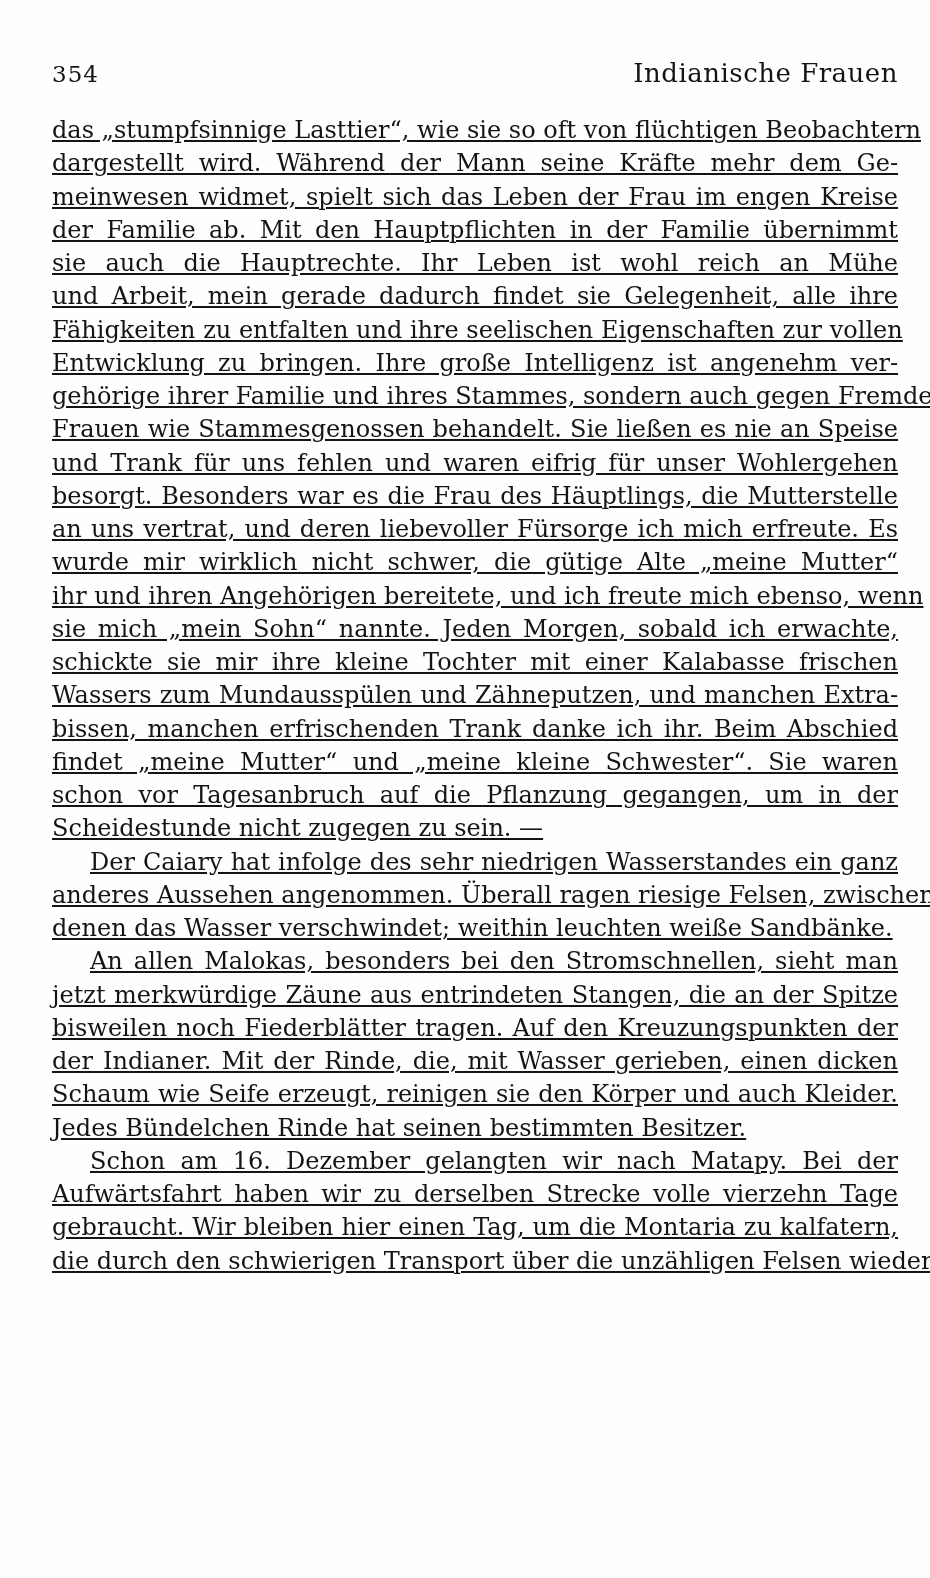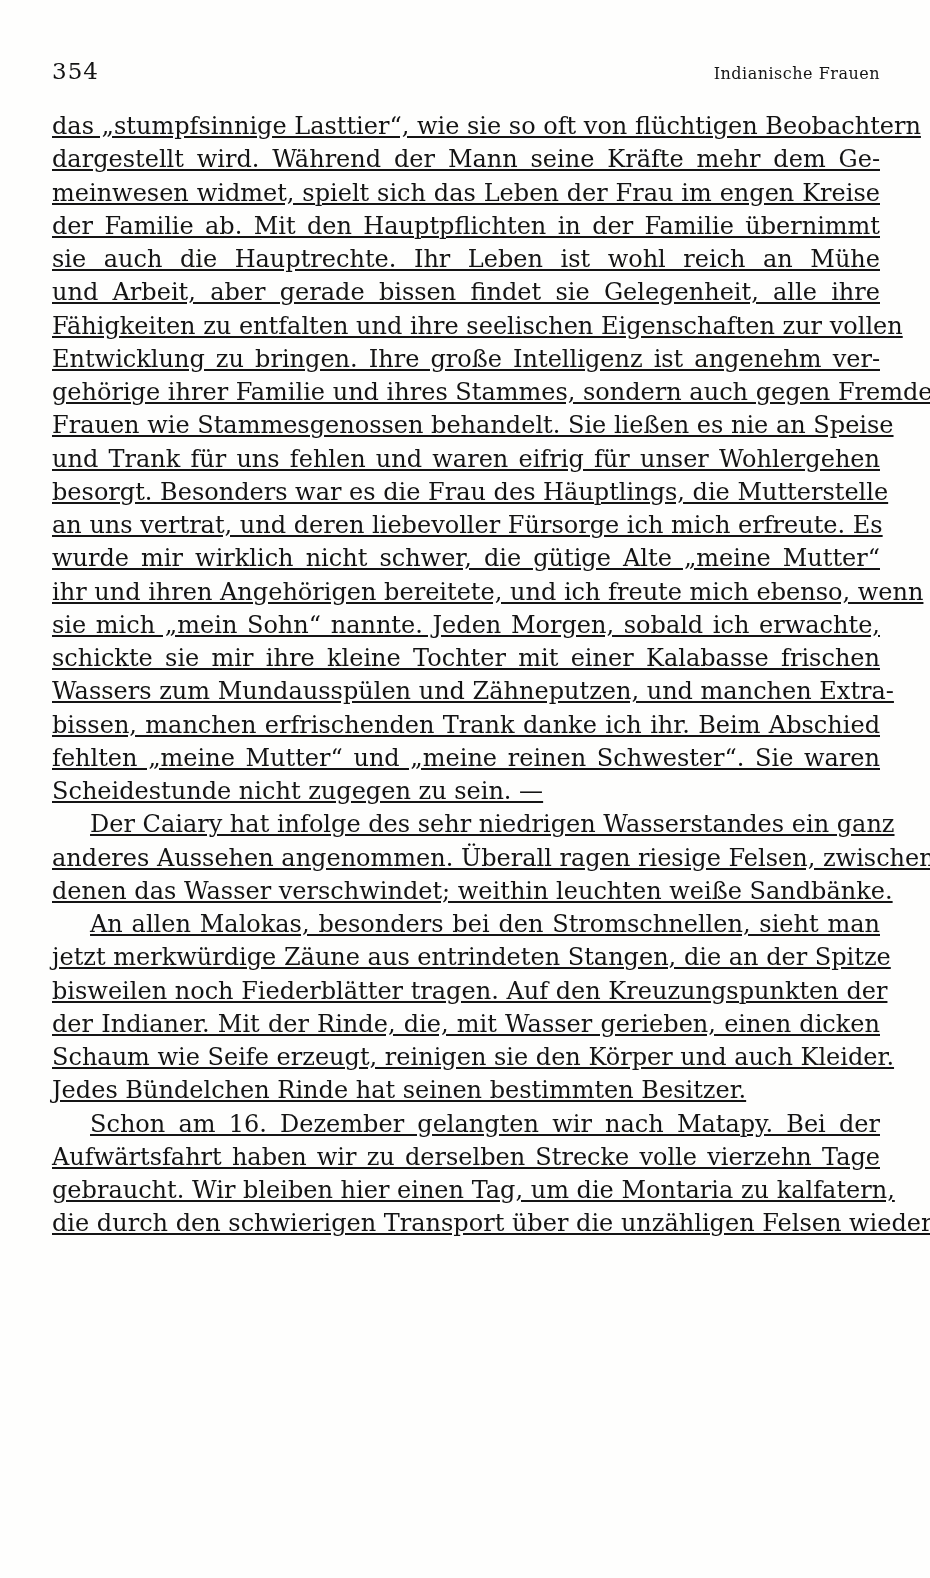--- a/index.html
+++ b/index.html
@@ -9,35 +9,35 @@
   }
   .scan-page {
     position: relative;
     width: 930px;
     height: 1578px;
     margin: 0 auto;
     background: #fefefd;
     color: #141414;
     font-family: "DejaVu Serif", "Liberation Serif", serif;
     box-sizing: border-box;
-    padding: 58px 50px 0 52px;
+    padding: 58px 32px 0 52px;
     overflow: hidden;
   }
   .page-head {
     display: flex;
     justify-content: space-between;
     align-items: baseline;
     margin-bottom: 26px;
   }
   .page-number {
     font-size: 23px;
     letter-spacing: 1px;
   }
   .running-title {
-    font-size: 16px;
+    font-size: 26px;
     letter-spacing: 0.5px;
   }
   .text-block {
     font-size: 24px;
     text-decoration: underline;
   }
   .para {
     margin: 0;
   }
   .line {
@@ -67,35 +67,36 @@
     <span class="page-number">354</span>
     <span class="running-title">Indianische Frauen</span>
   </div>
 
   <div class="text-block" id="text-block">
       <div class="line">das „stumpfsinnige Lasttier“, wie sie so oft von flüchtigen Beobachtern</div>
       <div class="line">dargestellt wird. Während der Mann seine Kräfte mehr dem Ge-</div>
       <div class="line">meinwesen widmet, spielt sich das Leben der Frau im engen Kreise</div>
       <div class="line">der Familie ab. Mit den Hauptpflichten in der Familie übernimmt</div>
       <div class="line">sie auch die Hauptrechte. Ihr Leben ist wohl reich an Mühe</div>
-      <div class="line">und Arbeit, aber gerade bissen findet sie Gelegenheit, alle ihre</div>
+      <div class="line">und Arbeit, mein gerade dadurch findet sie Gelegenheit, alle ihre</div>
       <div class="line">Fähigkeiten zu entfalten und ihre seelischen Eigenschaften zur vollen</div>
       <div class="line">Entwicklung zu bringen. Ihre große Intelligenz ist angenehm ver-</div>
       <div class="line">gehörige ihrer Familie und ihres Stammes, sondern auch gegen Fremde</div>
       <div class="line">Frauen wie Stammesgenossen behandelt. Sie ließen es nie an Speise</div>
       <div class="line">und Trank für uns fehlen und waren eifrig für unser Wohlergehen</div>
       <div class="line">besorgt. Besonders war es die Frau des Häuptlings, die Mutterstelle</div>
       <div class="line">an uns vertrat, und deren liebevoller Fürsorge ich mich erfreute. Es</div>
       <div class="line">wurde mir wirklich nicht schwer, die gütige Alte „meine Mutter“</div>
       <div class="line">ihr und ihren Angehörigen bereitete, und ich freute mich ebenso, wenn</div>
       <div class="line">sie mich „mein Sohn“ nannte. Jeden Morgen, sobald ich erwachte,</div>
       <div class="line">schickte sie mir ihre kleine Tochter mit einer Kalabasse frischen</div>
       <div class="line">Wassers zum Mundausspülen und Zähneputzen, und manchen Extra-</div>
       <div class="line">bissen, manchen erfrischenden Trank danke ich ihr. Beim Abschied</div>
-      <div class="line">fehlten „meine Mutter“ und „meine reinen Schwester“. Sie waren</div>
+      <div class="line">findet „meine Mutter“ und „meine kleine Schwester“. Sie waren</div>
+      <div class="line">schon vor Tagesanbruch auf die Pflanzung gegangen, um in der</div>
       <div class="line flush-left">Scheidestunde nicht zugegen zu sein. —</div>
       <div class="para"></div>
       <div class="line indent-first">Der Caiary hat infolge des sehr niedrigen Wasserstandes ein ganz</div>
       <div class="line">anderes Aussehen angenommen. Überall ragen riesige Felsen, zwischen</div>
       <div class="line flush-left">denen das Wasser verschwindet; weithin leuchten weiße Sandbänke.</div>
       <div class="para"></div>
       <div class="line indent-first">An allen Malokas, besonders bei den Stromschnellen, sieht man</div>
       <div class="line">jetzt merkwürdige Zäune aus entrindeten Stangen, die an der Spitze</div>
       <div class="line">bisweilen noch Fiederblätter tragen. Auf den Kreuzungspunkten der</div>
       <div class="line">der Indianer. Mit der Rinde, die, mit Wasser gerieben, einen dicken</div>

